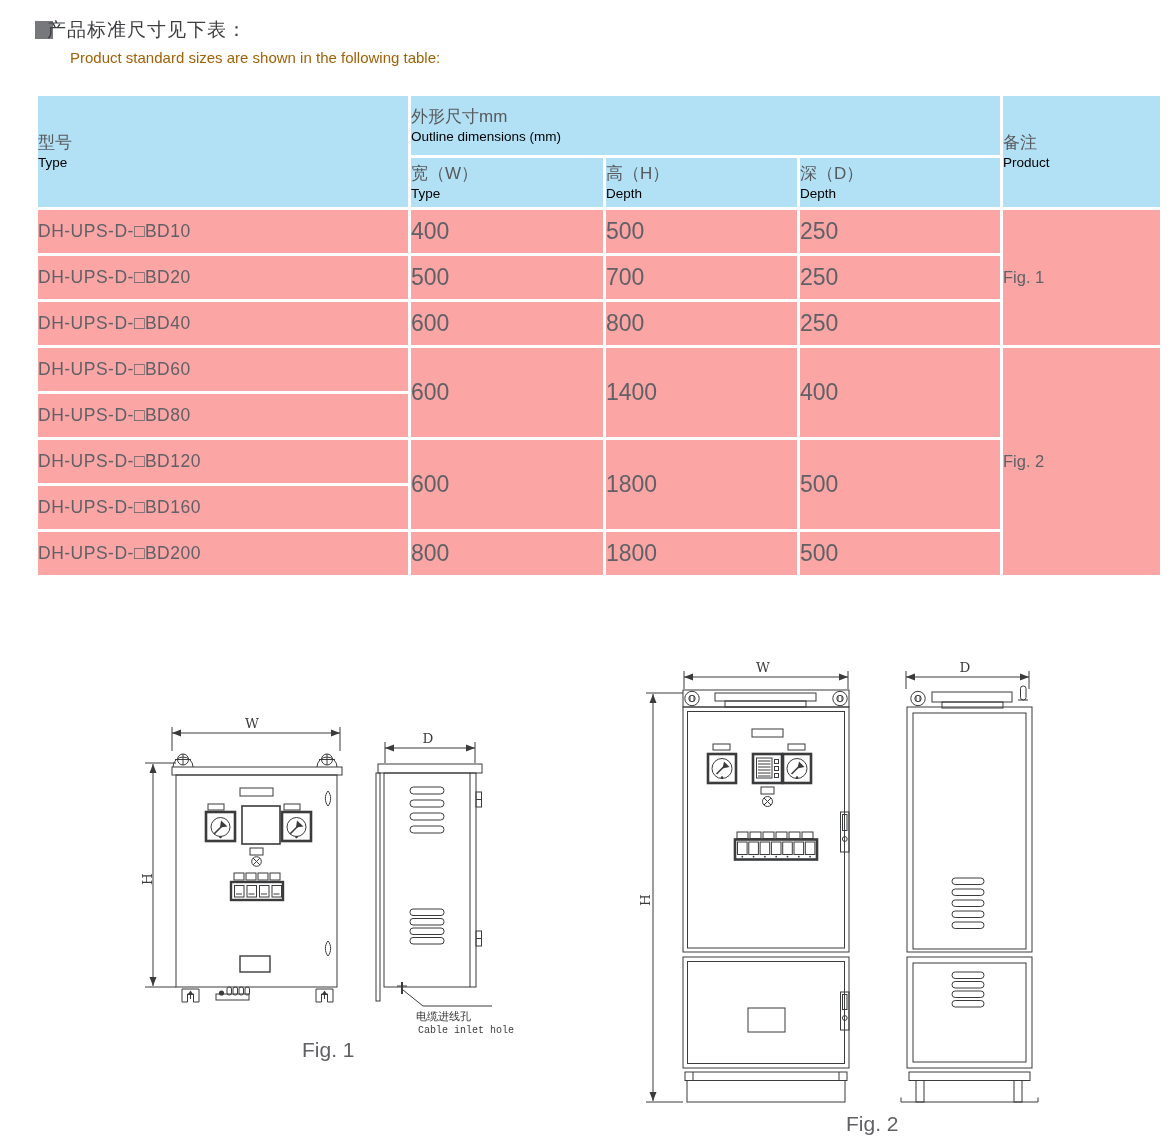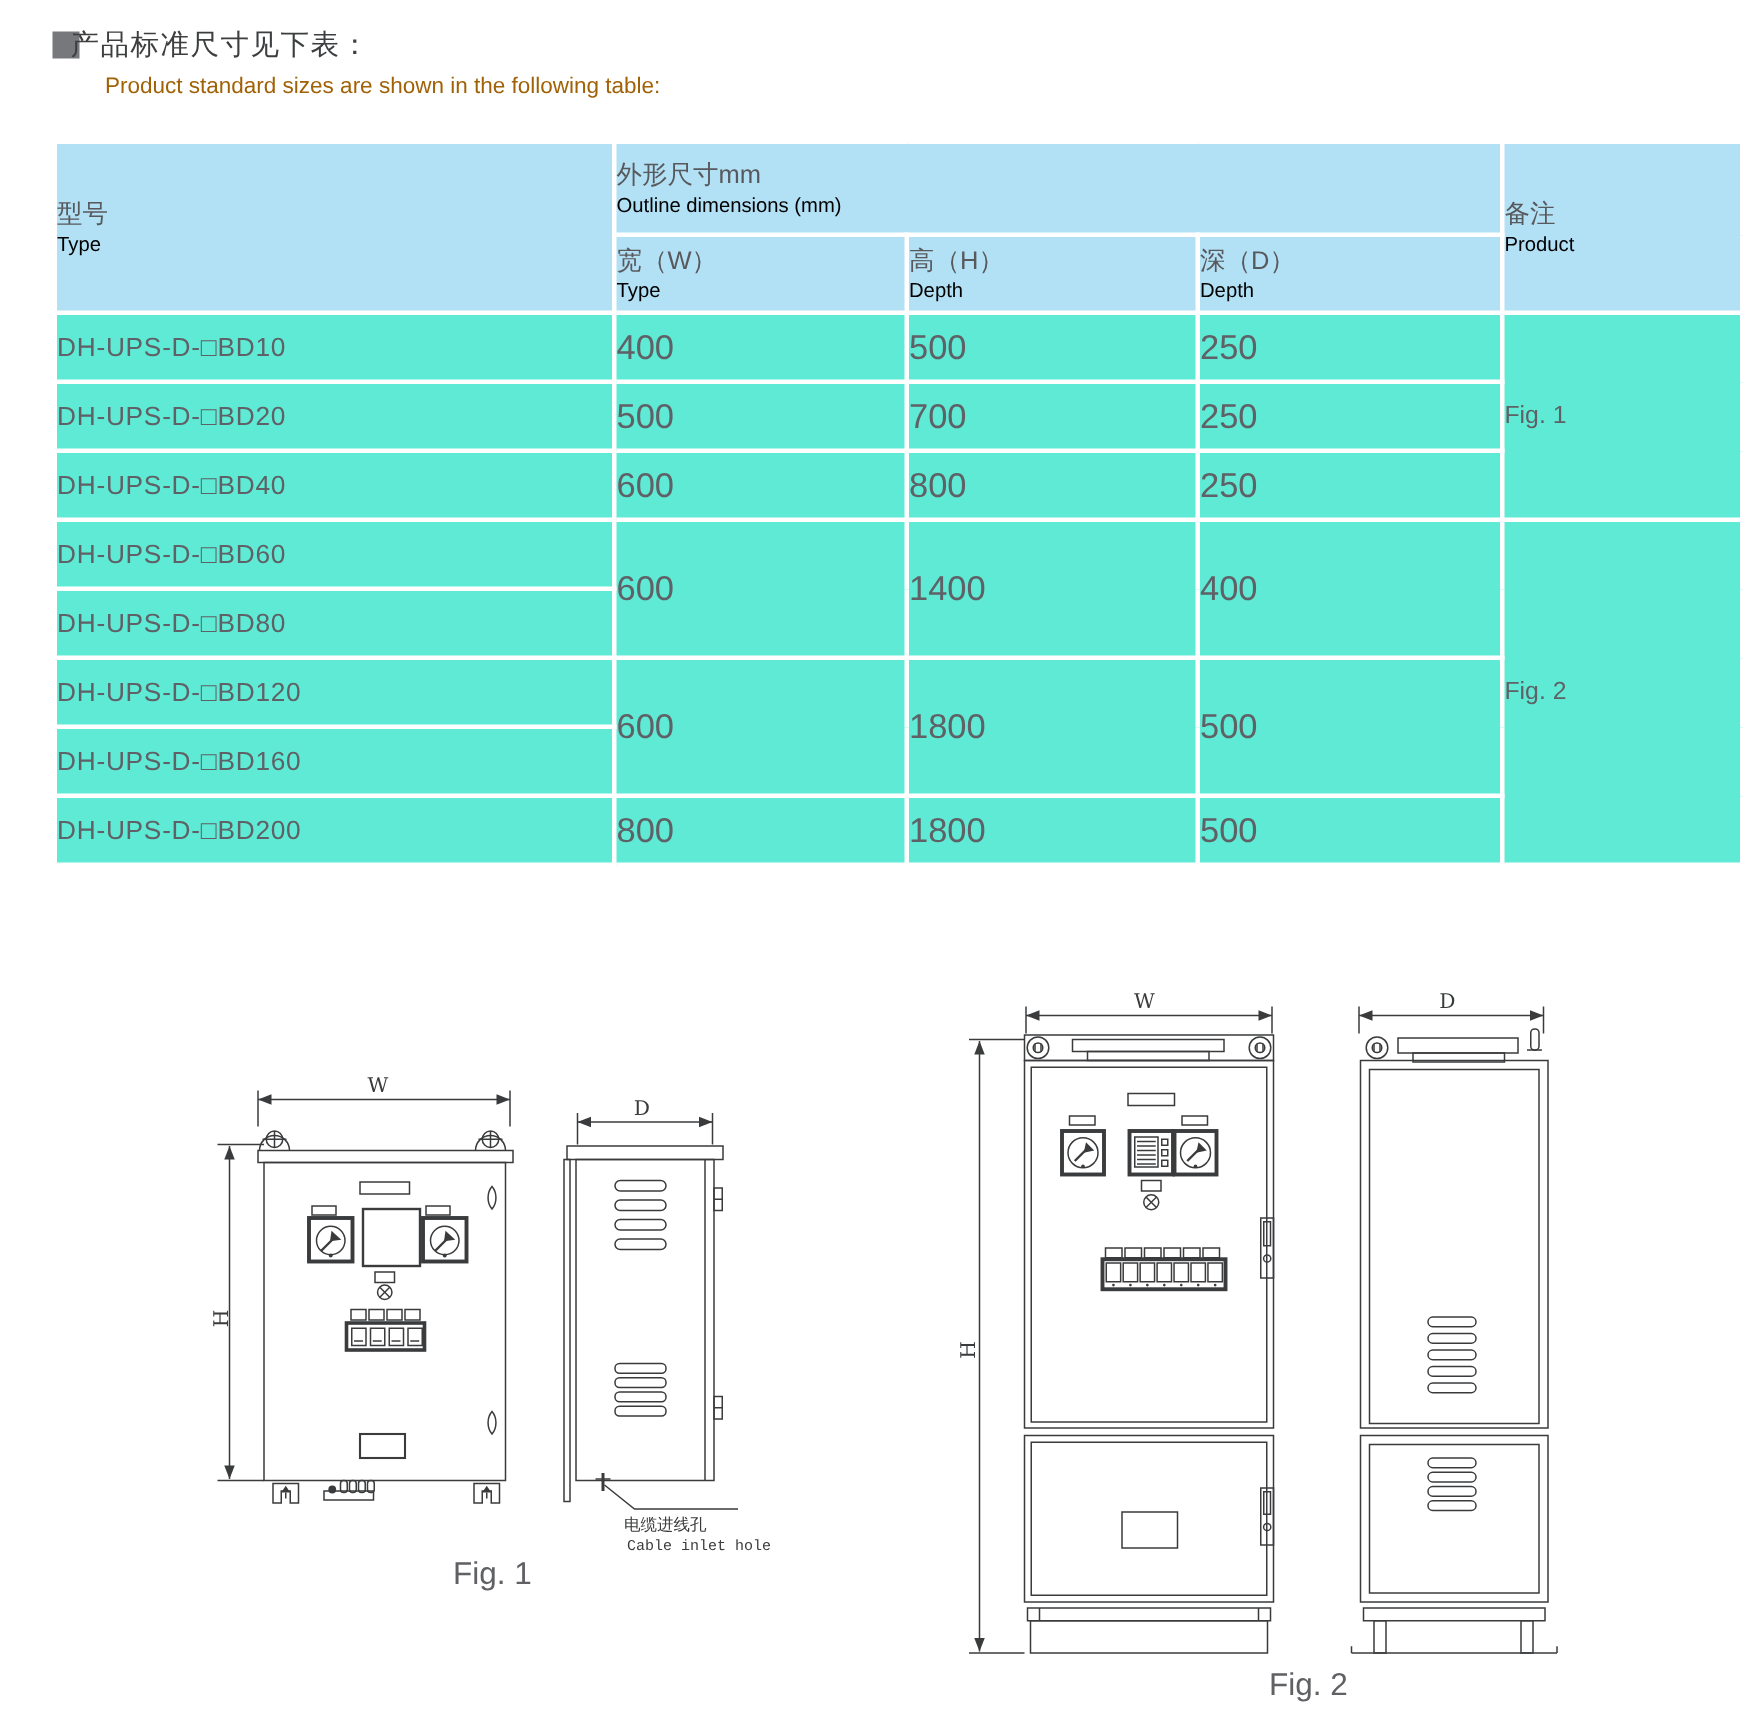--- a/index.html
+++ b/index.html
@@ -9,21 +9,21 @@
   
   .bullet{position:absolute;left:35px;top:21px;width:18px;height:18px;background:#77787b;}
   .title-cn{position:absolute;left:47px;top:17px;font-size:19px;color:#3d3e40;letter-spacing:1px;}
   .subtitle-en{position:absolute;left:70px;top:49px;font-size:15px;color:#a16207;}
 
   
   table.size{position:absolute;left:35px;top:93px;width:1125px;border-collapse:collapse;table-layout:fixed;}
   table.size td{border:3px solid #ffffff;padding:0;vertical-align:middle;
                 color:#5f6166;}
   td.hd{background:#b2e0f5;}
-  td.dc{background:#5eead4;}
+  td.dc{background:#fca5a5;}
   tr.hr1{height:62px;} tr.hr2{height:52px;} tr.dr{height:46px;}
   .cn{font-size:17px;line-height:1.35;color:#58595c;}
   .en{font-size:13.5px;line-height:1.25;color:#000000;}
   .model{font-size:17.5px;color:#5b5c5f;letter-spacing:.5px;}
   .num{font-size:23px;color:#606266;}
   .figref{font-size:16.5px;color:#606266;}
 
   
   .fig-svg{position:absolute;}
   #fig1-svg{left:140px;top:690px;}

